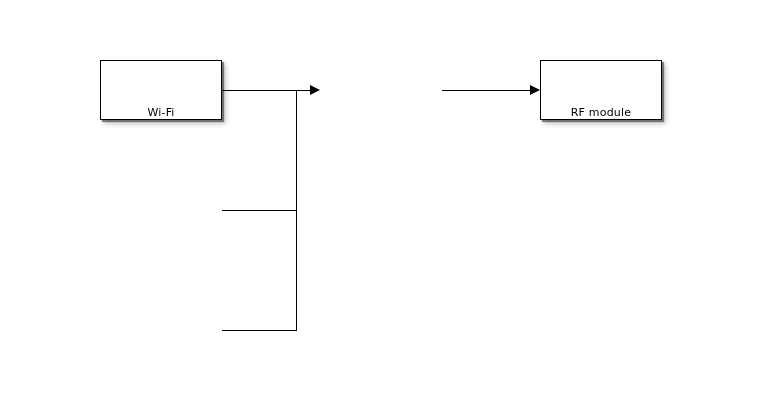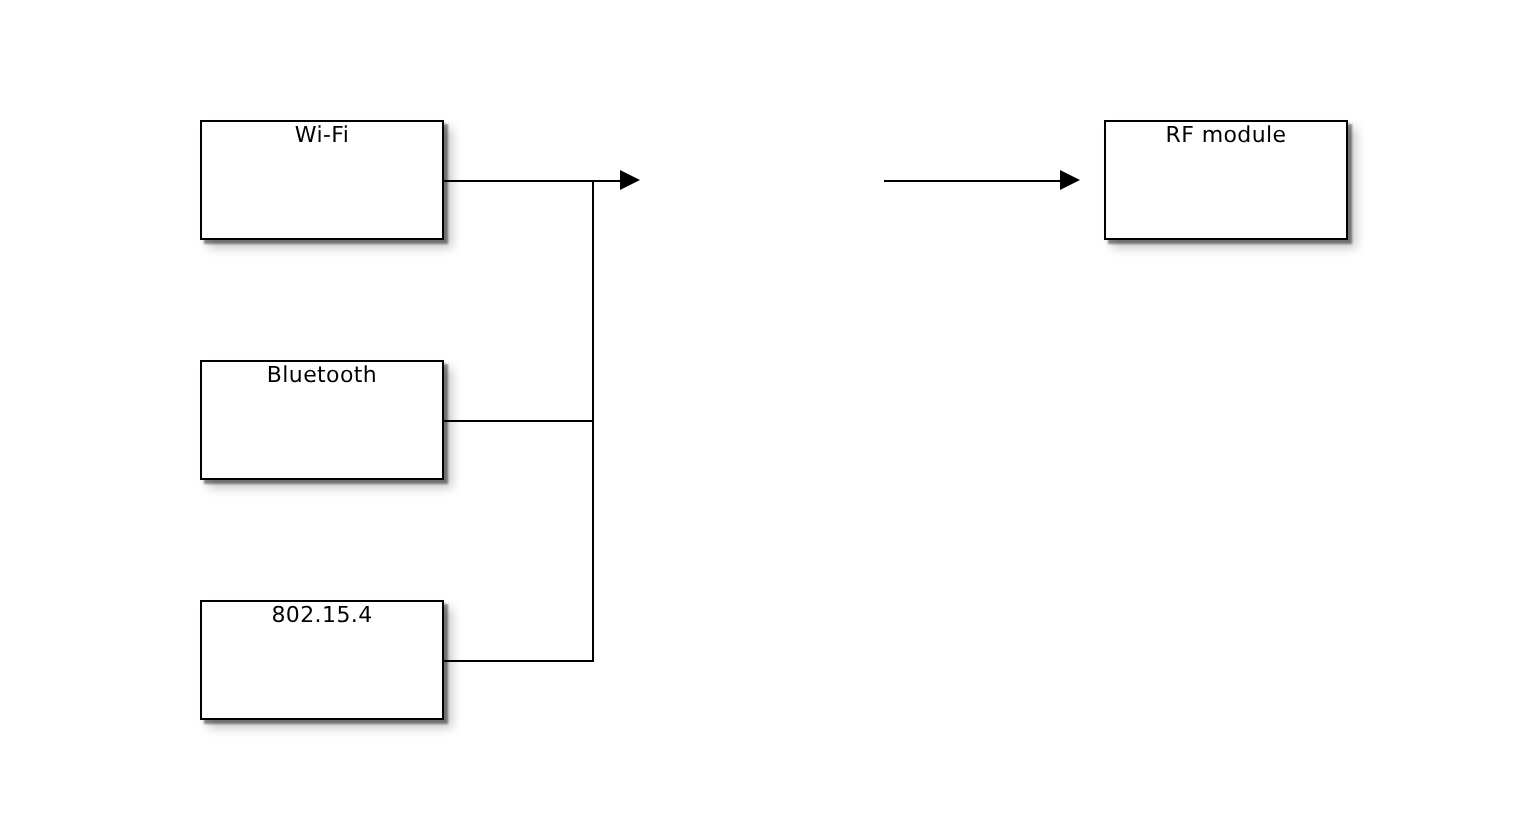--- a/index.html
+++ b/index.html
@@ -16,34 +16,34 @@
     font-family: "DejaVu Sans", "Liberation Sans", sans-serif;
   }
   .node {
     position: absolute;
     width: 120px;
     height: 58px;
     background: #ffffff;
     border: 1px solid #000000;
     box-shadow: 2px 2px 1px rgba(0,0,0,0.45), 4px 4px 5px rgba(0,0,0,0.22);
     display: flex;
-    align-items: flex-start;
+    align-items: flex-end;
     justify-content: center;
   }
   .node span {
     font-size: 11px;
     color: #000000;
     white-space: nowrap;
     letter-spacing: 0.2px;
   }
   .node-wifi        { left: 100px; top: 60px;  }
   .node-bluetooth   { left: 100px; top: 180px; }
   .node-802154      { left: 100px; top: 300px; }
   .node-coexistence { left: 320px; top: 60px;  }
-  .node-rf          { left: 540px; top: 60px; margin-left: 12px;  }
+  .node-rf          { left: 540px; top: 60px;  }
 
   .edge {
     position: absolute;
     background: #000000;
   }
   .edge-wifi-h    { left: 222px; top: 90px;  width: 89px;  height: 1px; }
   .edge-vertical  { left: 296px; top: 90px;  width: 1px;   height: 241px; }
   .edge-bt-h      { left: 222px; top: 210px; width: 75px;  height: 1px; }
   .edge-802-h     { left: 222px; top: 330px; width: 75px;  height: 1px; }
   .edge-coex-rf   { left: 442px; top: 90px;  width: 89px;  height: 1px; }
@@ -70,26 +70,20 @@
   <div class="edge edge-802-h"></div>
   <div class="edge edge-coex-rf"></div>
 
   <div class="arrowhead arrow-into-coex"></div>
   <div class="arrowhead arrow-into-rf"></div>
 
   <div class="node node-wifi">
     <span>Wi-Fi</span>
   </div>
 
-  <div class="node node-bluetooth">
-    <span>Bluetooth</span>
-  </div>
 
-  <div class="node node-802154">
-    <span>802.15.4</span>
-  </div>
 
 
   <div class="node node-rf">
     <span>RF module</span>
   </div>
 
 </div>
 
 </body></html>

